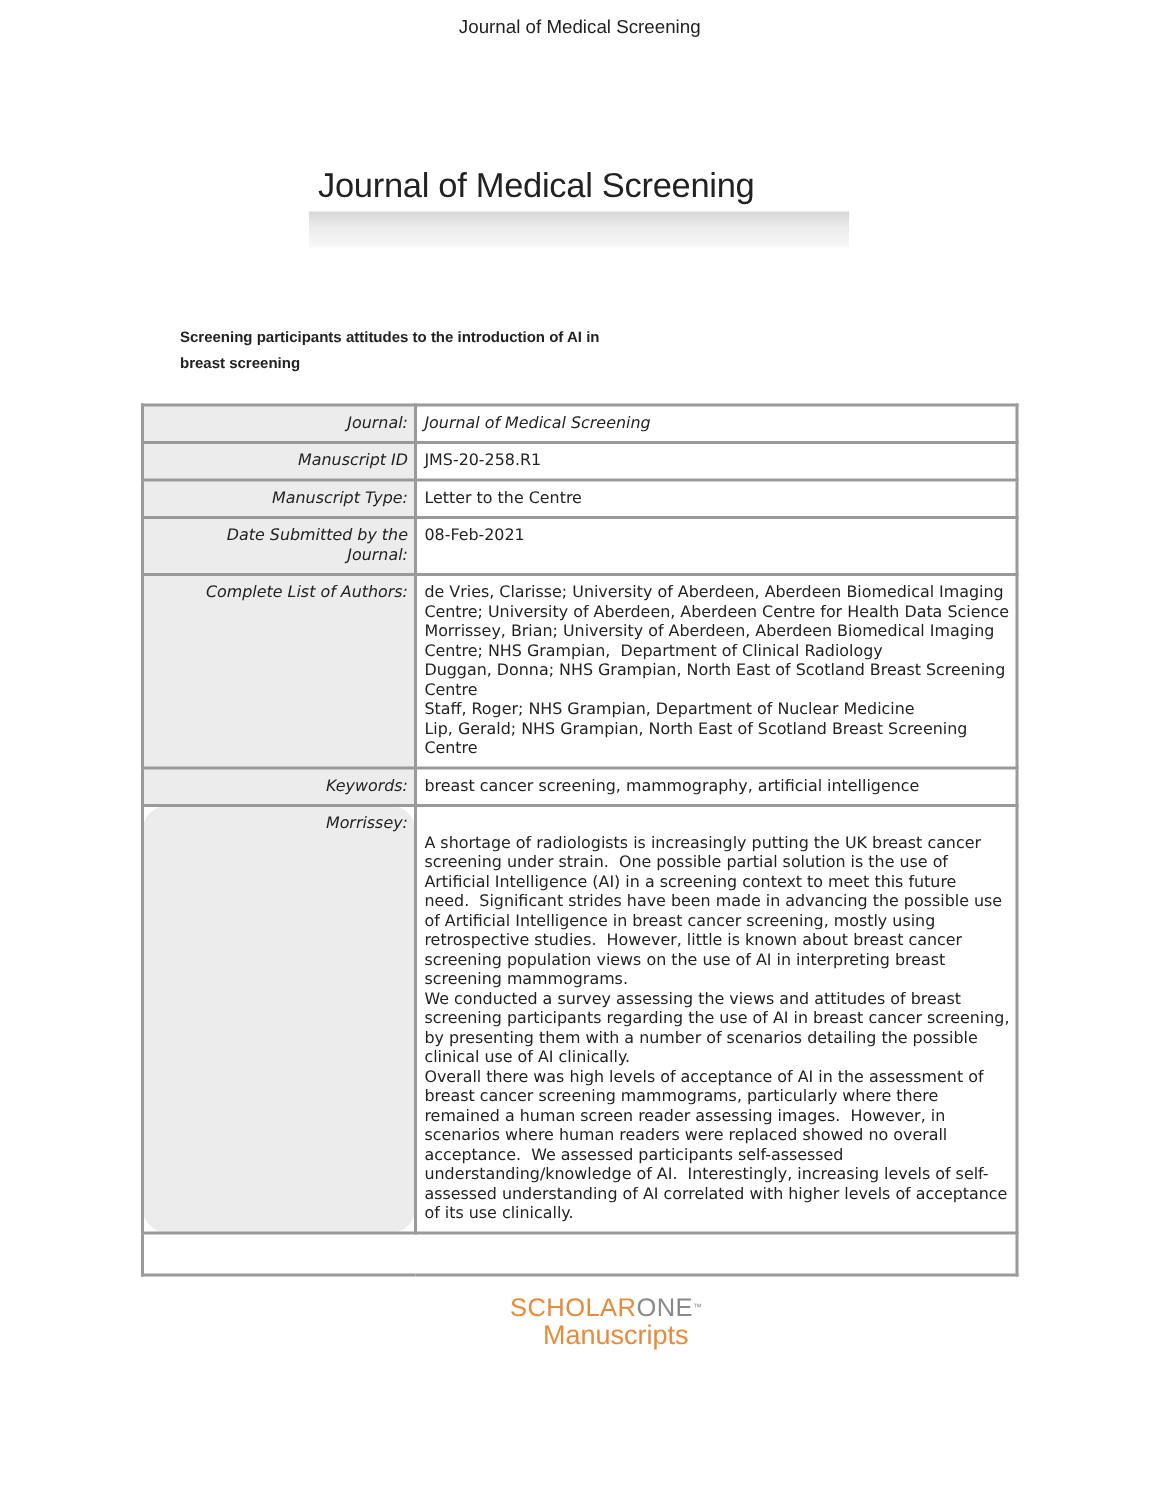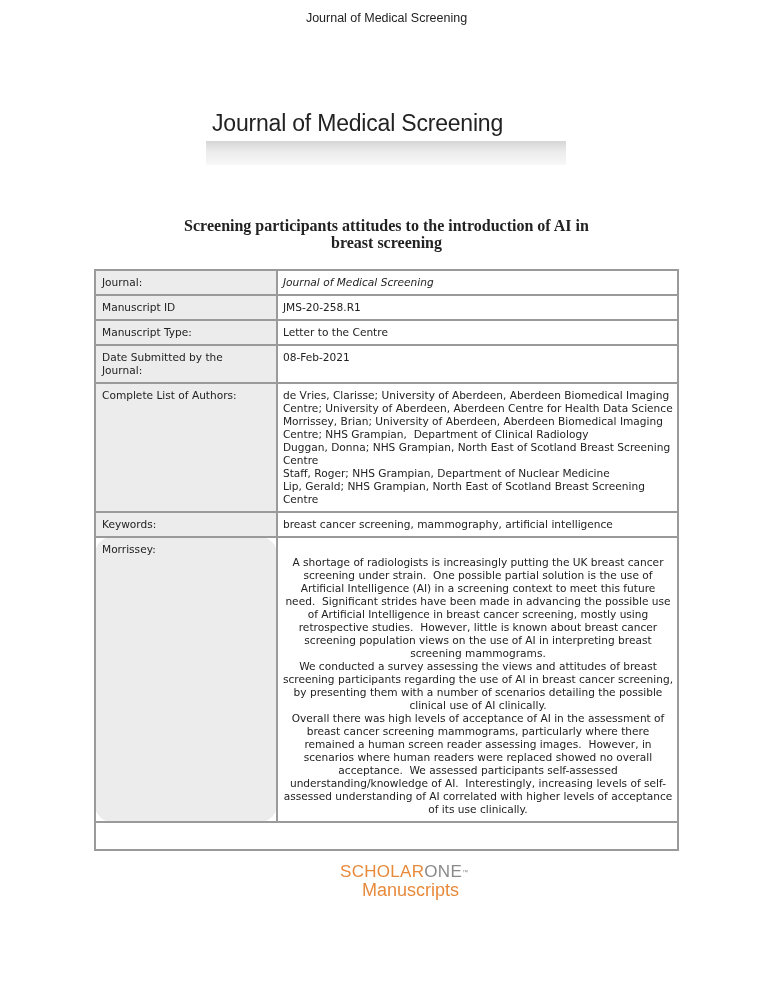--- a/index.html
+++ b/index.html
@@ -1,24 +1,24 @@
 <!DOCTYPE html>
 <html><head>
 <meta charset="utf-8">
 <style>
   html, body { margin:0; padding:0; background:#ffffff; }
   body { width:773px; height:1000px; position:relative; overflow:hidden; font-family:"DejaVu Sans", sans-serif; color:#222; }
   .running-header { position:absolute; top:11px; left:0; width:773px; text-align:center; font-family:"Liberation Sans", sans-serif; font-size:12.5px; color:#222; }
   .banner { position:absolute; top:108px; left:206px; width:360px; height:58px; }
   .banner-title { font-family:"Liberation Sans", sans-serif; font-size:23px; color:#222; padding-left:6px; letter-spacing:-0.2px; line-height:30px; }
   .banner-bar { position:absolute; left:0; top:33px; width:360px; height:24px; background:linear-gradient(to bottom,#d6d6d6 0%,#ececec 45%,#f8f8f8 100%); }
-  .paper-title { position:absolute; top:217px; left:120px; width:533px; text-align:center; font-family:Liberation Serif, serif; font-weight:bold; font-size:16px; line-height:17px; color:#222; }
+  .paper-title { position:absolute; top:217px; left:120px; width:533px; font-family:Liberation Sans, sans-serif; font-weight:bold; font-size:10px; line-height:17px; color:#222; }
   table.meta { position:absolute; top:269px; left:94px; width:585px; border-collapse:collapse; font-family:"DejaVu Sans", sans-serif; font-size:10.6px; line-height:13px; }
   table.meta td { border:2px solid #9a9a9a; vertical-align:top; padding:0; }
-  td.label { width:172px; background:#ececec; text-align:left; padding:5px 4px 5px 6px !important; color:#222; }
+  td.label { width:172px; background:#ececec; text-align:right; padding:5px 4px 5px 6px !important; color:#222;font-style:italic; }
   td.value { background:#fff; padding:5px 4px 5px 5px !important; color:#222; }
   td.valign-mid { vertical-align:middle;border-radius:17px; }
   .italic { font-style:italic; }
   .line { display:block; }
   .empty-row td { height:26px; }
   .logo { position:absolute; top:862px; left:340px; font-family:"Liberation Sans", sans-serif; color:#e88a3c; }
   .logo-top { font-size:17px; letter-spacing:0.3px; line-height:19px; }
   .logo-top .one { color:#8a8a8a; }
   .logo-top sup { font-size:6px; color:#8a8a8a; vertical-align:top; position:relative; top:1px; }
   .logo-bottom { font-size:18px; padding-left:22px; line-height:18px; }
@@ -72,21 +72,21 @@
       <span class="line">Lip, Gerald; NHS Grampian, North East of Scotland Breast Screening</span>
       <span class="line">Centre</span>
     </td>
   </tr>
   <tr>
     <td class="label">Keywords:</td>
     <td class="value">breast cancer screening, mammography, artificial intelligence</td>
   </tr>
   <tr>
     <td class="label valign-mid">Morrissey:</td>
-    <td class="value" style="white-space:pre;text-align:center;">
+    <td class="value" style="white-space:pre;">
 <span class="line">A shortage of radiologists is increasingly putting the UK breast cancer</span><span class="line">screening under strain.  One possible partial solution is the use of</span><span class="line">Artificial Intelligence (AI) in a screening context to meet this future</span><span class="line">need.  Significant strides have been made in advancing the possible use</span><span class="line">of Artificial Intelligence in breast cancer screening, mostly using</span><span class="line">retrospective studies.  However, little is known about breast cancer</span><span class="line">screening population views on the use of AI in interpreting breast</span><span class="line">screening mammograms.</span><span class="line">We conducted a survey assessing the views and attitudes of breast</span><span class="line">screening participants regarding the use of AI in breast cancer screening,</span><span class="line">by presenting them with a number of scenarios detailing the possible</span><span class="line">clinical use of AI clinically.</span><span class="line">Overall there was high levels of acceptance of AI in the assessment of</span><span class="line">breast cancer screening mammograms, particularly where there</span><span class="line">remained a human screen reader assessing images.  However, in</span><span class="line">scenarios where human readers were replaced showed no overall</span><span class="line">acceptance.  We assessed participants self-assessed</span><span class="line">understanding/knowledge of AI.  Interestingly, increasing levels of self-</span><span class="line">assessed understanding of AI correlated with higher levels of acceptance</span><span class="line">of its use clinically.</span></td>
   </tr>
   <tr class="empty-row">
     <td colspan="2"></td>
   </tr>
 </tbody>
   </table>
 
 <div class="logo">
   <div class="logo-top"><span>SCHOLAR</span><span class="one">ONE</span><sup>™</sup></div>

